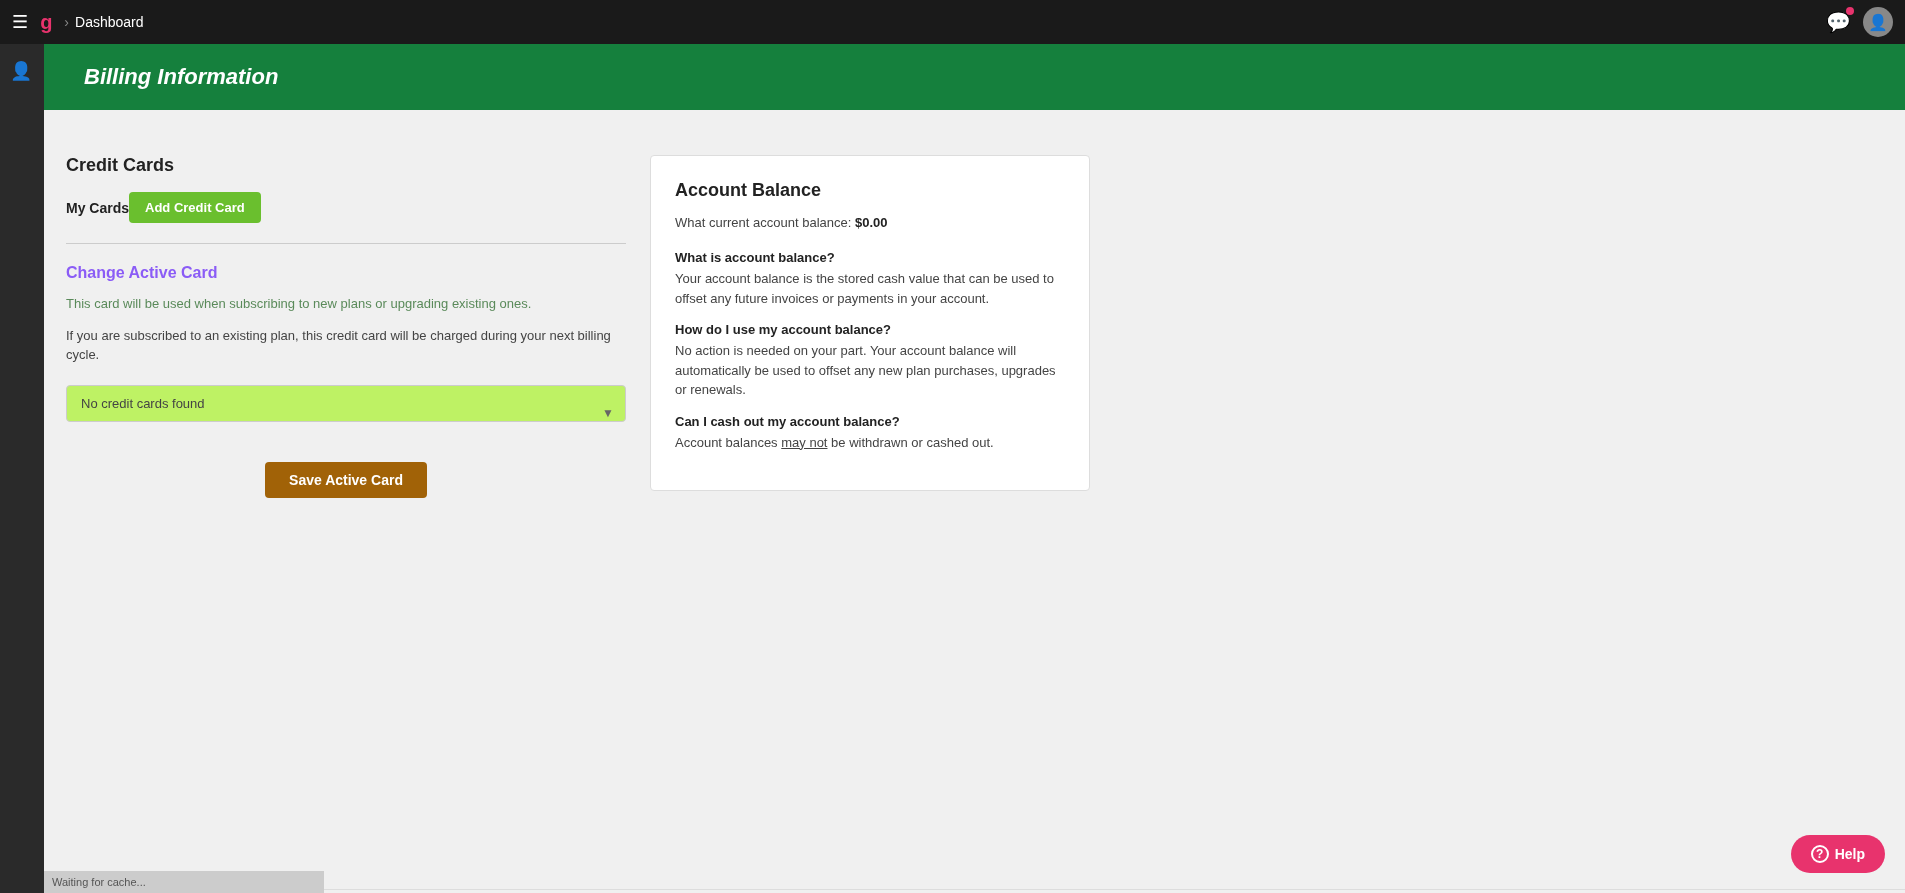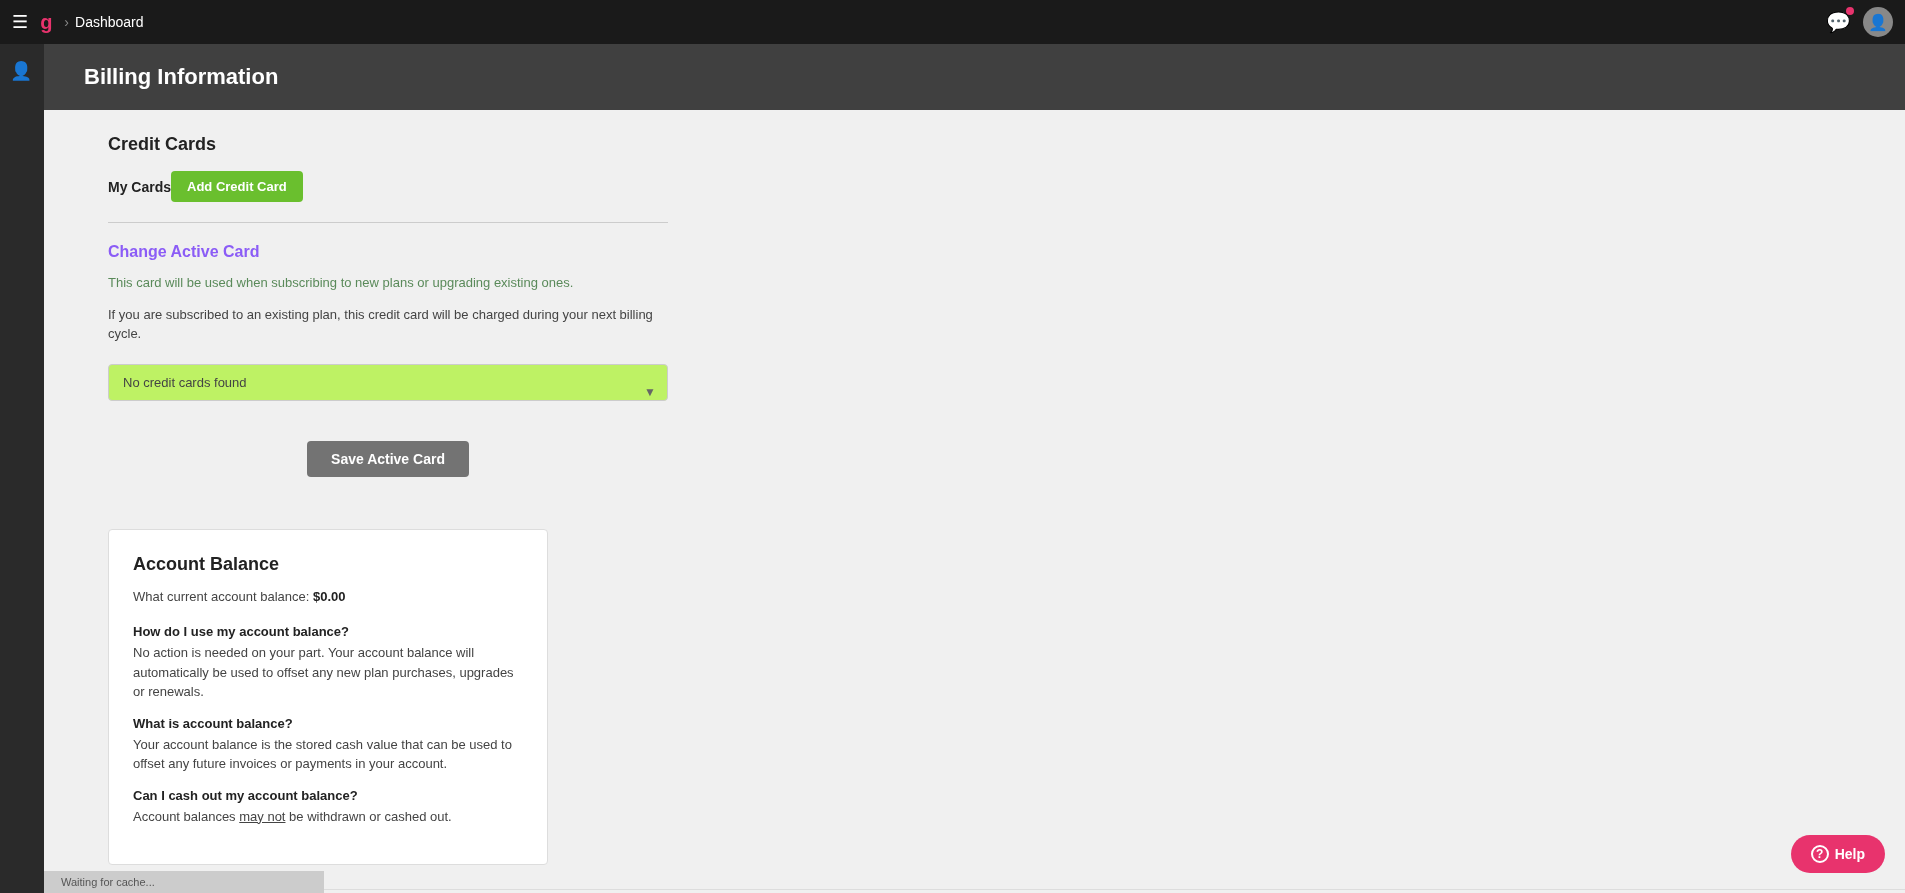--- a/index.html
+++ b/index.html
@@ -88,40 +88,40 @@
       z-index: 99;
     }
     .sidebar-icon {
       color: #888;
       font-size: 18px;
       cursor: pointer;
     }
 
     
     .page-header {
-      background: #404040;
+      background: #15803d;
       margin-top: 44px;
       margin-left: 44px;
       padding: 20px 40px;
+      font-style: italic;
     }
     .page-title {
       color: #fff;
       font-size: 22px;
       font-weight: bold;
     }
 
     
     .main-content {
       margin-top: 0;
-      margin-left: 68px;
-      padding: 24px 40px;
+      margin-left: 26px;
+      padding: 45px 40px;
       display: flex;
       gap: 24px;
       min-height: calc(893px - 44px - 70px);
-      flex-direction: column;
     }
 
     
     .left-panel {
       flex: 1;
       max-width: 560px;
     }
 
     .section-title {
       font-size: 18px;
@@ -219,21 +219,21 @@
       position: absolute;
       right: 12px;
       top: 50%;
       transform: translateY(-50%);
       pointer-events: none;
       color: #666;
       font-size: 12px;
     }
 
     .btn-save {
-      background: #737373;
+      background: #a16207;
       color: #fff;
       border: none;
       padding: 10px 24px;
       font-size: 14px;
       font-weight: bold;
       border-radius: 4px;
       cursor: pointer;
       display: block;
       margin: 0 auto;
     }
@@ -314,21 +314,21 @@
     
     .loading-bar {
       position: fixed;
       bottom: 0;
       left: 44px;
       width: 280px;
       height: 22px;
       background: #ccc;
       display: flex;
       align-items: center;
-      padding-left: 17px;
+      padding-left: 8px;
       font-size: 11px;
       color: #555;
       z-index: 50;
     }
   </style>
 </head>
 <body>
 
 <nav class="top-nav">
   <span class="nav-hamburger">☰</span>
@@ -380,27 +380,27 @@
   </div>
 
   <div class="right-panel">
     <div class="balance-title">Account Balance</div>
     <p class="current-balance">
       <span>What current account balance:</span>
       <strong>$0.00</strong>
     </p>
 
     <div class="faq-item">
+      <div class="faq-question">What is account balance?</div>
+      <div class="faq-answer">Your account balance is the stored cash value that can be used to offset any future invoices or payments in your account.</div>
+    </div>
+
+    <div class="faq-item">
       <div class="faq-question">How do I use my account balance?</div>
       <div class="faq-answer">No action is needed on your part. Your account balance will automatically be used to offset any new plan purchases, upgrades or renewals.</div>
-    </div>
-
-    <div class="faq-item">
-      <div class="faq-question">What is account balance?</div>
-      <div class="faq-answer">Your account balance is the stored cash value that can be used to offset any future invoices or payments in your account.</div>
     </div>
 
     <div class="faq-item">
       <div class="faq-question">Can I cash out my account balance?</div>
       <div class="faq-answer">
         Account balances <u>may not</u> be withdrawn or cashed out.
       </div>
     </div>
   </div>
 

